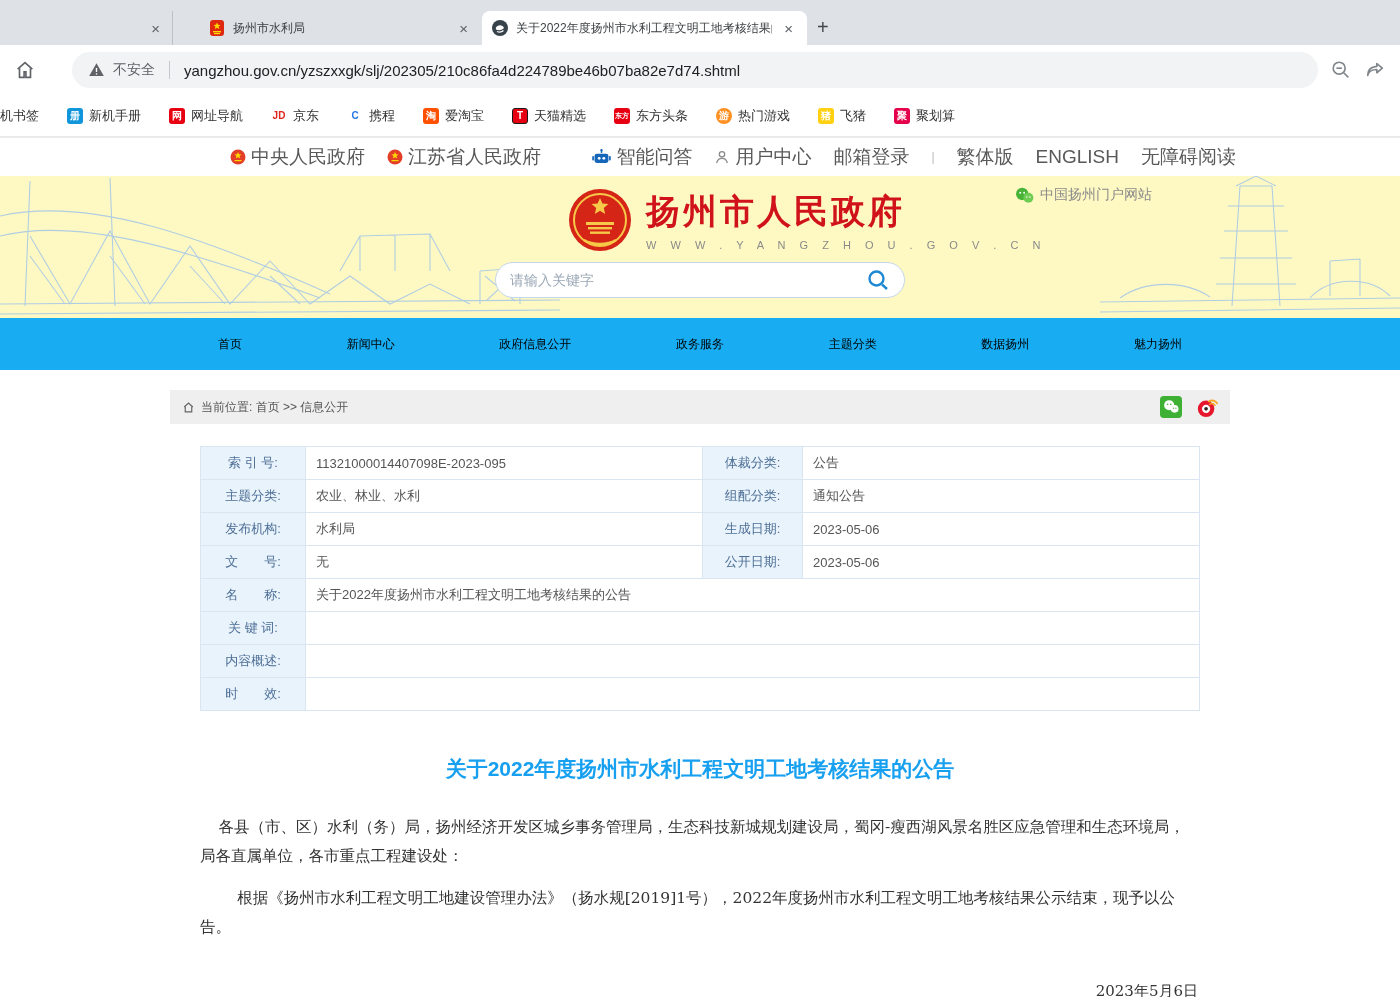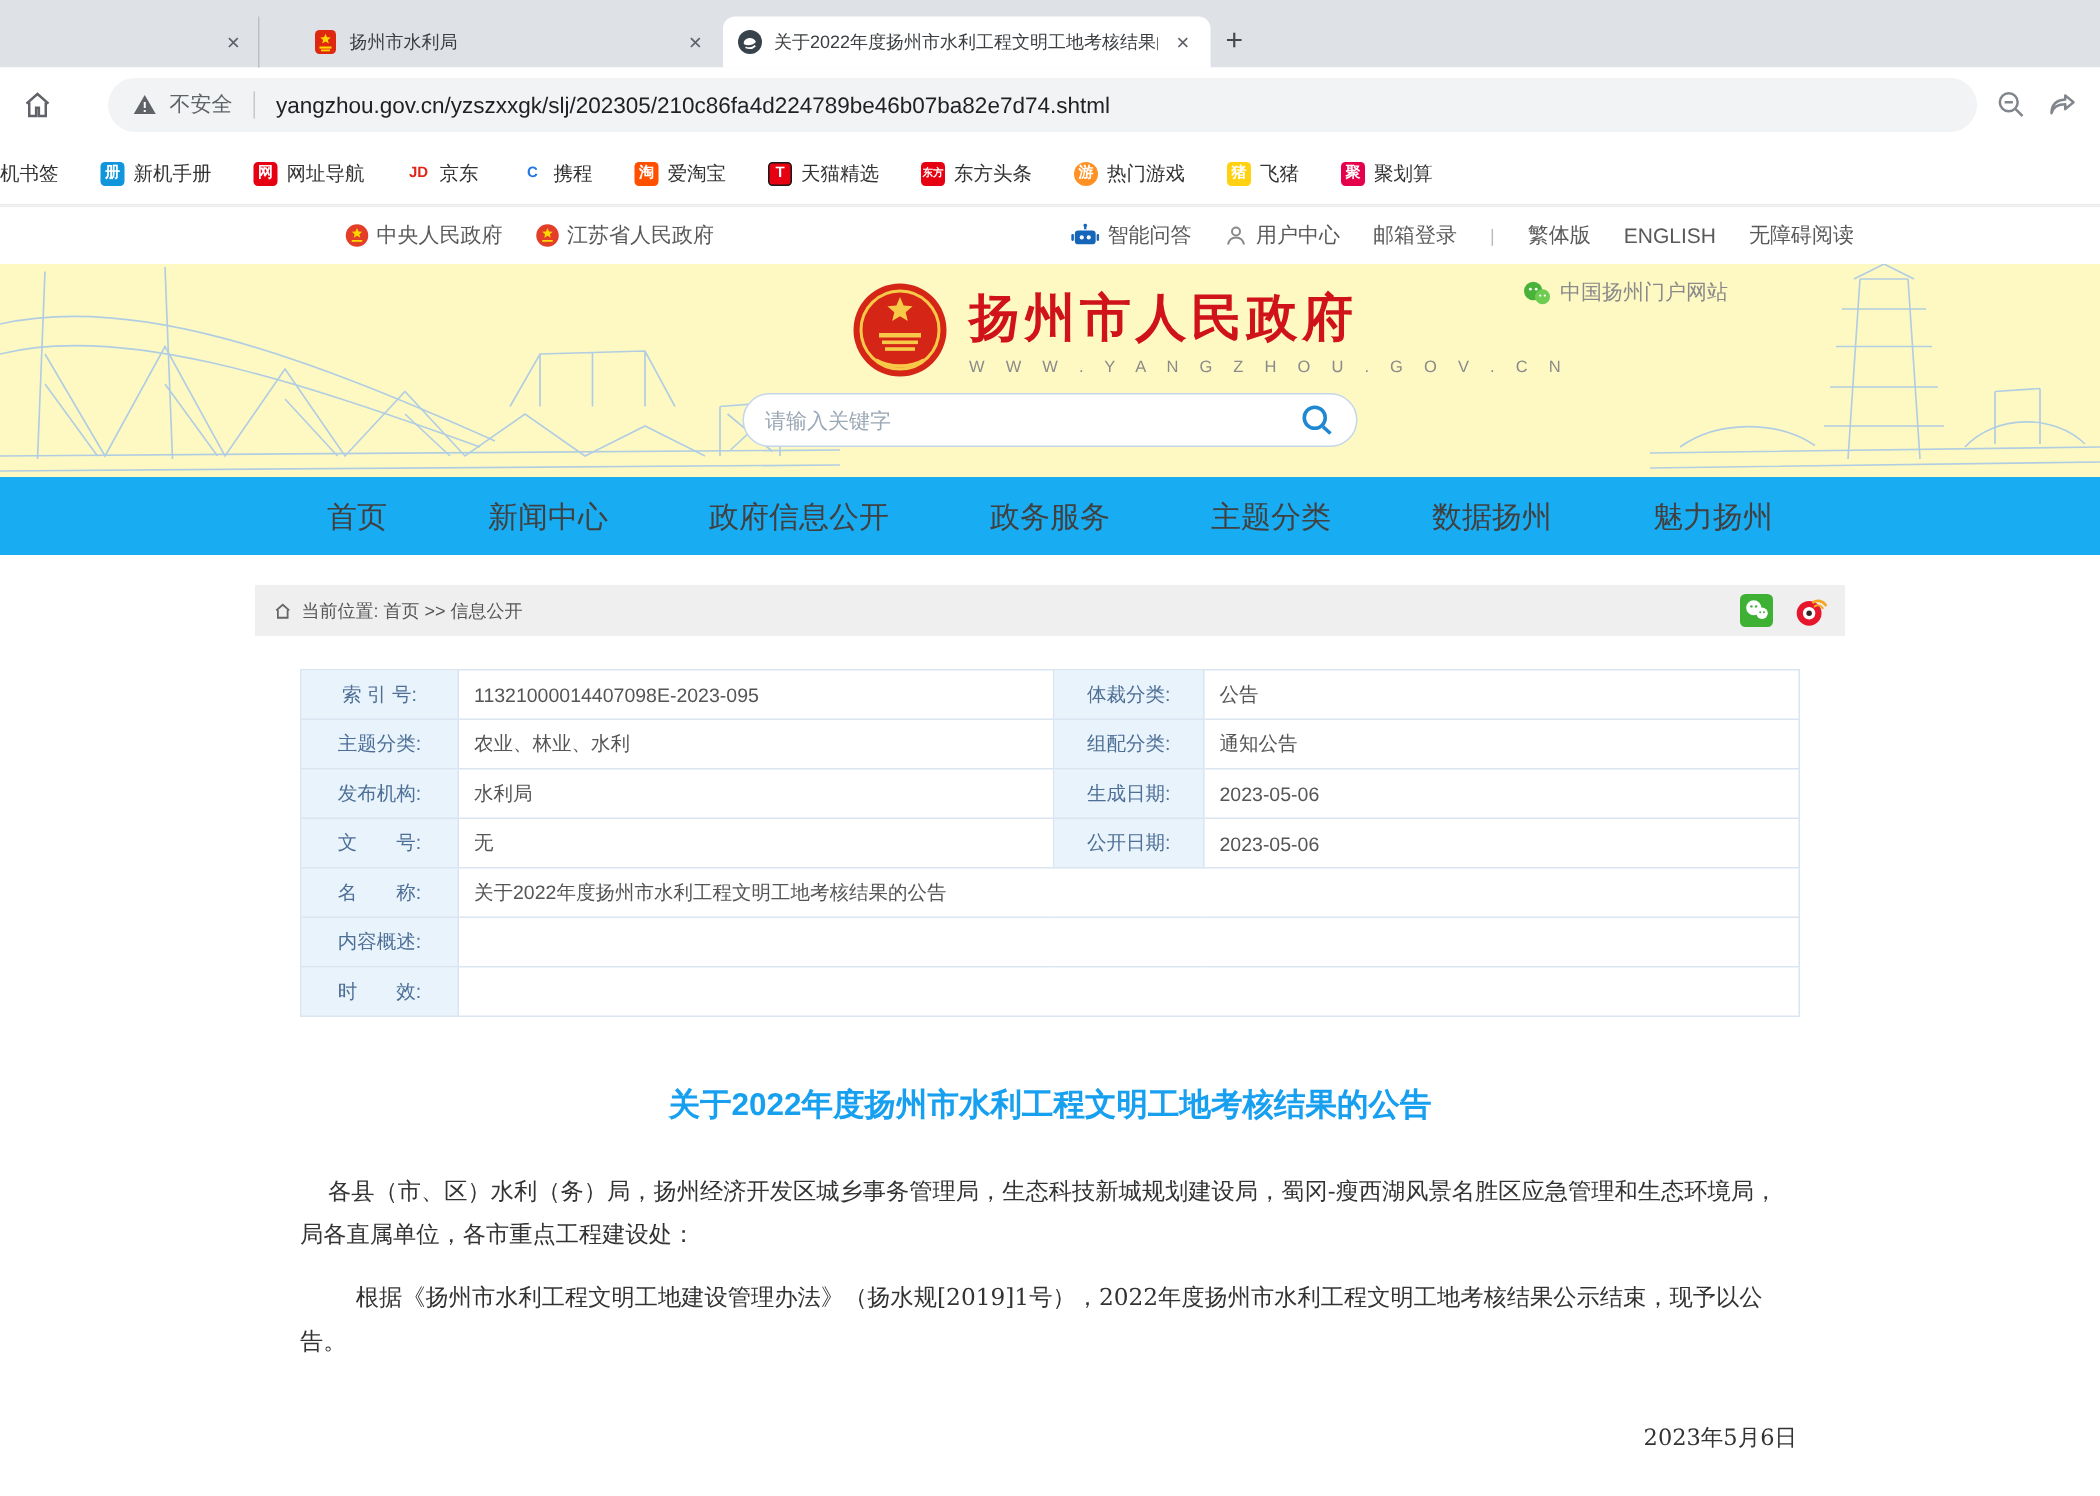--- a/index.html
+++ b/index.html
@@ -29,42 +29,42 @@
   .bm:first-child { padding-left:0; margin-left:-4px; }
   .bm-ico { width:16px; height:16px; border-radius:3px; display:flex; align-items:center; justify-content:center;
             font-size:10px; font-weight:bold; color:#fff; overflow:hidden; line-height:1; }
   .bm-ico.round { border-radius:50%; }
   .bm-ico.tiny i { font-style:normal; font-size:7px; }
   .bm-ico i { font-style:normal; }
 
   
   .gov-topbar { height:39px; border-top:1px solid #ececec; display:flex; align-items:center; justify-content:space-between; padding:0 164px 0 230px; background:#fff; }
   .gt-group { display:flex; align-items:center; gap:22px; }
-  .gt-link { display:flex; align-items:center; gap:5px; font-size:14px; color:#595959; cursor:pointer; }
+  .gt-link { display:flex; align-items:center; gap:5px; font-size:19px; color:#595959; cursor:pointer; }
   .gt-sep { color:#bbb; font-size:12px; }
 
   
   .banner { height:142px; position:relative; background:#fef9c3; overflow:hidden; }
   .bridge { position:absolute; top:0; opacity:.85; }
   .bridge.left { left:0; }
   .bridge.right { right:0; }
   .logo-wrap { position:absolute; top:12px; left:50%; transform:translateX(-132px); display:flex; align-items:center; gap:14px; }
   .logo-text .site-name { font-size:34px; font-weight:bold; color:#d0121b; letter-spacing:3px;
       font-family:"Liberation Serif","DejaVu Serif",serif; }
   .logo-text .site-domain { font-size:11px; color:#8a8a8a; letter-spacing:5.5px; margin-top:4px; }
   .portal-label { position:absolute; top:10px; right:248px; display:flex; align-items:center; gap:6px; font-size:14px; color:#8a8a8a; }
   .searchbox { position:absolute; left:50%; transform:translateX(-50%); top:86px; width:410px; height:36px;
       background:#fff; border:1px solid #c3d6ea; border-radius:18px; display:flex; align-items:center; padding:0 14px; }
   .searchbox input { flex:1; border:none; outline:none; font-size:14px; color:#333; background:transparent; }
   .searchbox input::placeholder { color:#9aa7b5; }
 
   
   .mainnav { height:52px; background:#18acf2; }
   .mainnav-inner { width:1060px; margin:0 auto; height:100%; display:flex; align-items:center; justify-content:space-between; padding:0 48px; }
-  .nav-item { color:#404040; font-size:20px; cursor:pointer; white-space:nowrap; }
+  .nav-item { color:#000000; font-size:12px; cursor:pointer; white-space:nowrap; }
 
   
   .content { width:1060px; margin:0 auto; }
   .breadcrumb { margin-top:20px; height:34px; background:#efefef; display:flex; padding:0 12px; }
   .bc-left { display:flex; align-items:center; gap:6px; font-size:12px; color:#555; flex:1; }
   .bc-icons { display:flex; align-items:center; gap:14px; }
   .share-ico { width:22px; height:22px; cursor:pointer; }
 
   .meta-wrap { padding:22px 30px 0 30px; }
   table.meta { width:100%; border-collapse:collapse; table-layout:fixed; }
@@ -395,20 +395,24 @@
         <td class="lbl">文　　号:</td>
         <td class="val">无</td>
         <td class="lbl lbl2">公开日期:</td>
         <td class="val">2023-05-06</td>
       </tr>
       <tr>
         <td class="lbl">名　　称:</td>
         <td class="val" colspan="3">关于2022年度扬州市水利工程文明工地考核结果的公告</td>
       </tr>
       <tr>
+        <td class="lbl">关 键 词:</td>
+        <td class="val" colspan="3"></td>
+      </tr>
+      <tr>
         <td class="lbl">内容概述:</td>
         <td class="val" colspan="3"></td>
       </tr>
       <tr>
         <td class="lbl">时　　效:</td>
         <td class="val" colspan="3"></td>
       </tr>
     </tbody>
       </table>
   </div>

